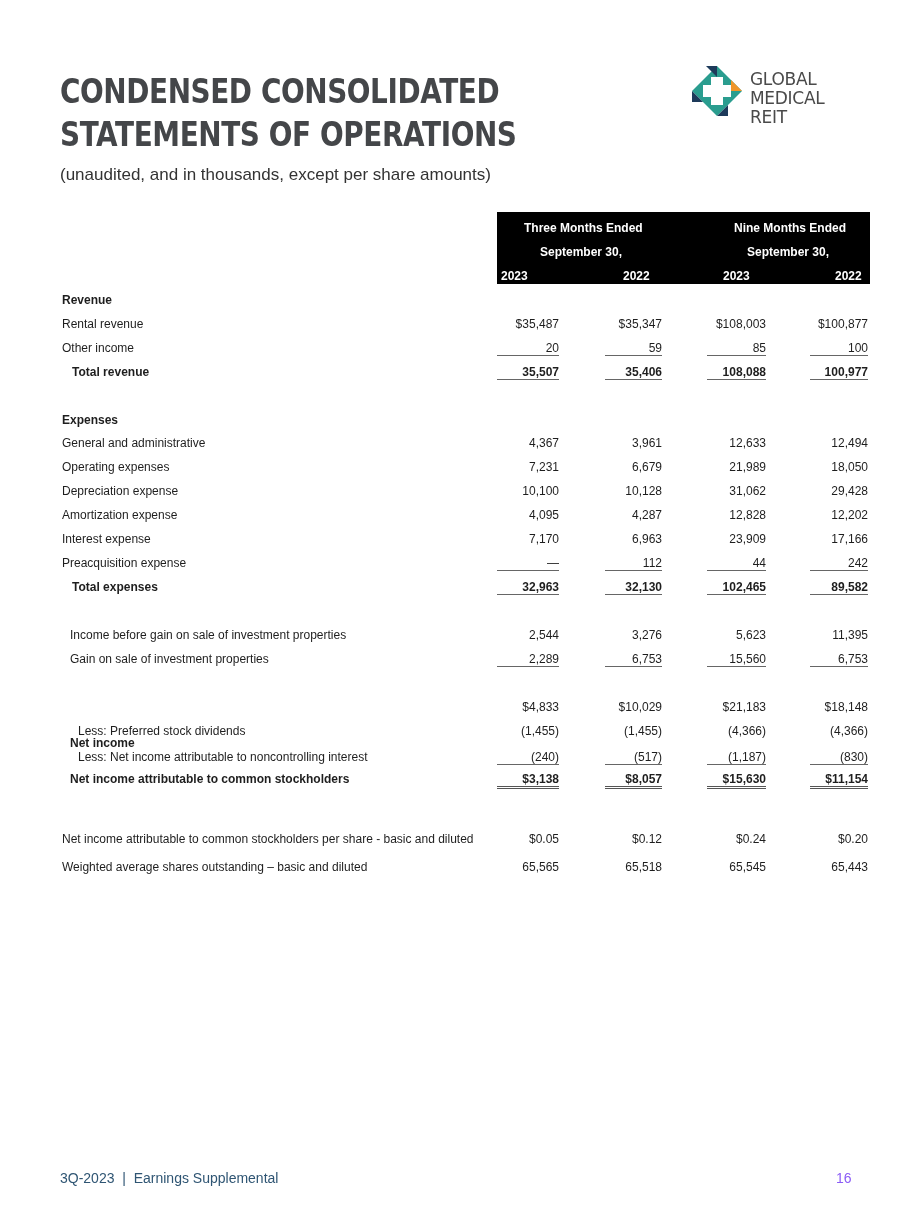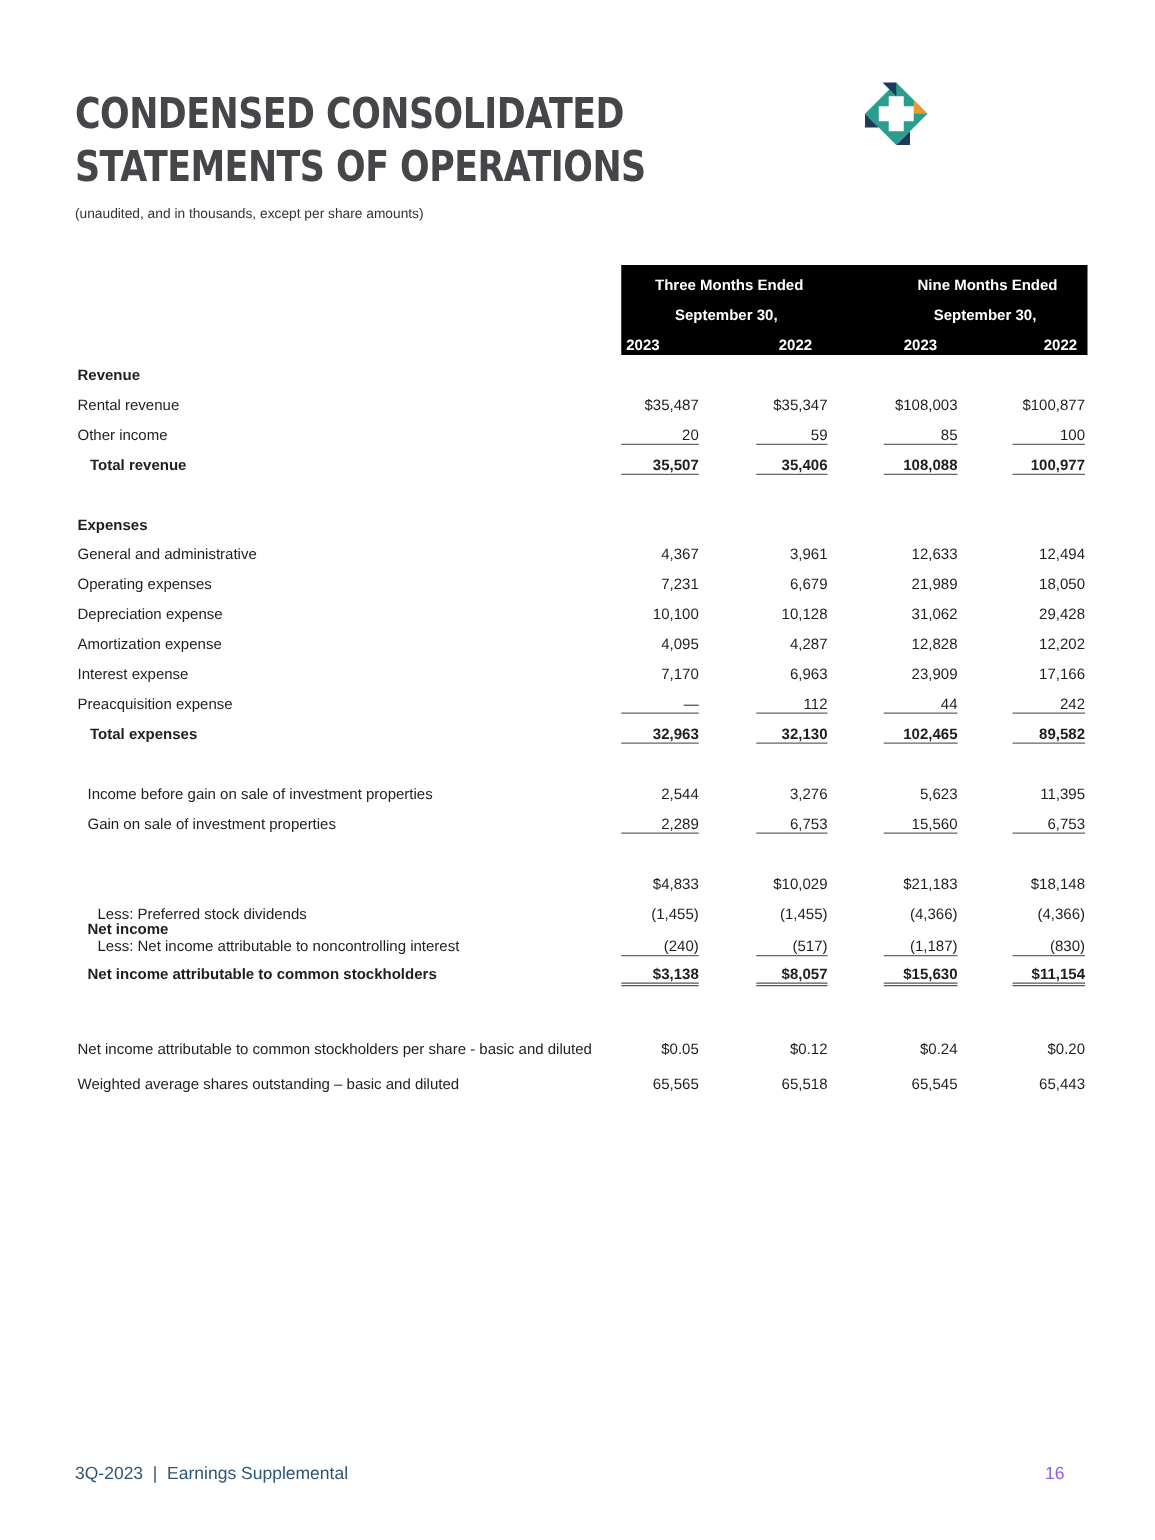--- a/index.html
+++ b/index.html
@@ -2,21 +2,21 @@
 <html><head>
 <meta charset="utf-8">
 <style>
   html, body { margin: 0; padding: 0; background: #ffffff; }
   body { width: 924px; height: 1232px; position: relative; overflow: hidden;
          font-family: "Liberation Sans", "DejaVu Sans", sans-serif; color: #1e1e1e; }
   .title { position: absolute; left: 60px; top: 70px; margin: 0;
            font-family: "DejaVu Sans", sans-serif; font-weight: bold;
            font-size: 34px; line-height: 43px; color: #444649; letter-spacing: -0.5px;
            transform: scaleX(0.82); transform-origin: left top; }
-  .subtitle { position: absolute; left: 60px; top: 165px; font-size: 11px; color: #333; }
+  .subtitle { position: absolute; left: 60px; top: 165px; font-size: 17px; color: #333; }
   .logo { position: absolute; left: 690px; top: 62px; width: 170px; height: 58px; }
   .logo-text { position: absolute; left: 60px; top: 8px; font-family: "DejaVu Sans", sans-serif;
                font-size: 17px; line-height: 19px; color: #4a4a4a; letter-spacing: -0.3px; }
   .hdr { position: absolute; left: 497px; top: 212px; width: 373px; height: 72px;
          background: #000000; color: #ffffff; font-weight: bold; font-size: 12px; }
   .hdr span { position: absolute; }
   .row { position: absolute; left: 0; width: 924px; height: 20px; font-size: 12px; }
   .row .label { position: absolute; left: 62px; top: 0; white-space: nowrap; }
   .row .v { position: absolute; top: 0; text-align: right; }
   .row.bold { font-weight: bold; }
@@ -45,20 +45,24 @@
 <div class="logo">
   <svg width="54" height="54" viewBox="0 0 54 54" style="position:absolute;left:0;top:2px;">
     <polygon points="27,2 52,27 27,52 2,27" fill="#2a9d8f"></polygon>
     <polygon points="16,2 27,2 27,13" fill="#1d3a5a"></polygon>
     <polygon points="2,27 2,38 13,38" fill="#1d3a5a"></polygon>
     <polygon points="38,41 38,52 27,52" fill="#1d3a5a"></polygon>
     <polygon points="41,16 52,27 41,27" fill="#f0962a"></polygon>
     <rect x="21" y="13" width="12" height="28" fill="#ffffff"></rect>
     <rect x="13" y="21" width="28" height="12" fill="#ffffff"></rect>
   </svg>
+  <div class="logo-text">
+    <div>GLOBAL</div>
+    <div>MEDICAL REIT</div>
+  </div>
 </div>
 
 <div class="hdr">
   <span style="left:27px;top:9px;">Three Months Ended</span>
   <span style="left:43px;top:33px;">September 30,</span>
   <span style="left:237px;top:9px;text-align:center;">Nine Months Ended</span>
   <span style="left:250px;top:33px;">September 30,</span>
   <span style="left:4px;top:57px;">2023</span>
   <span style="left:126px;top:57px;">2022</span>
   <span style="left:226px;top:57px;">2023</span>

